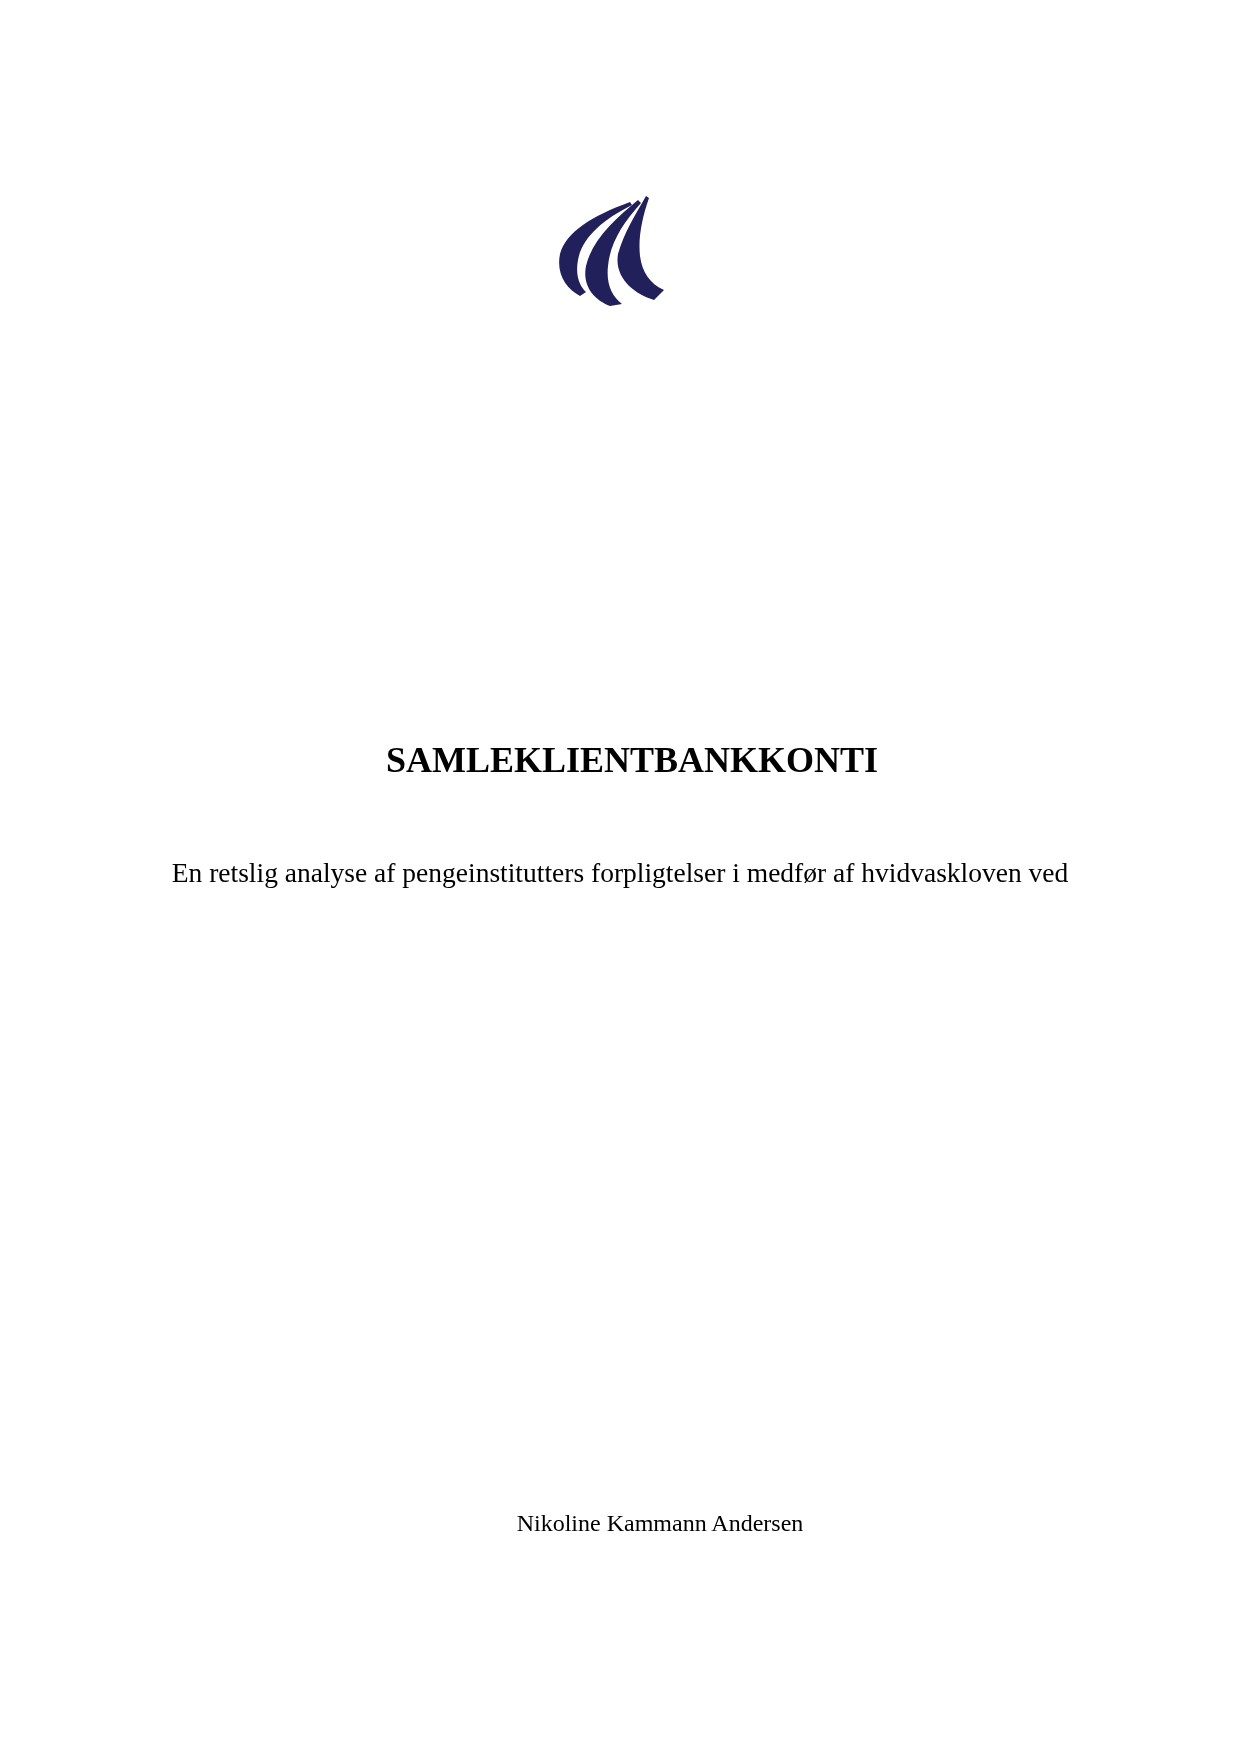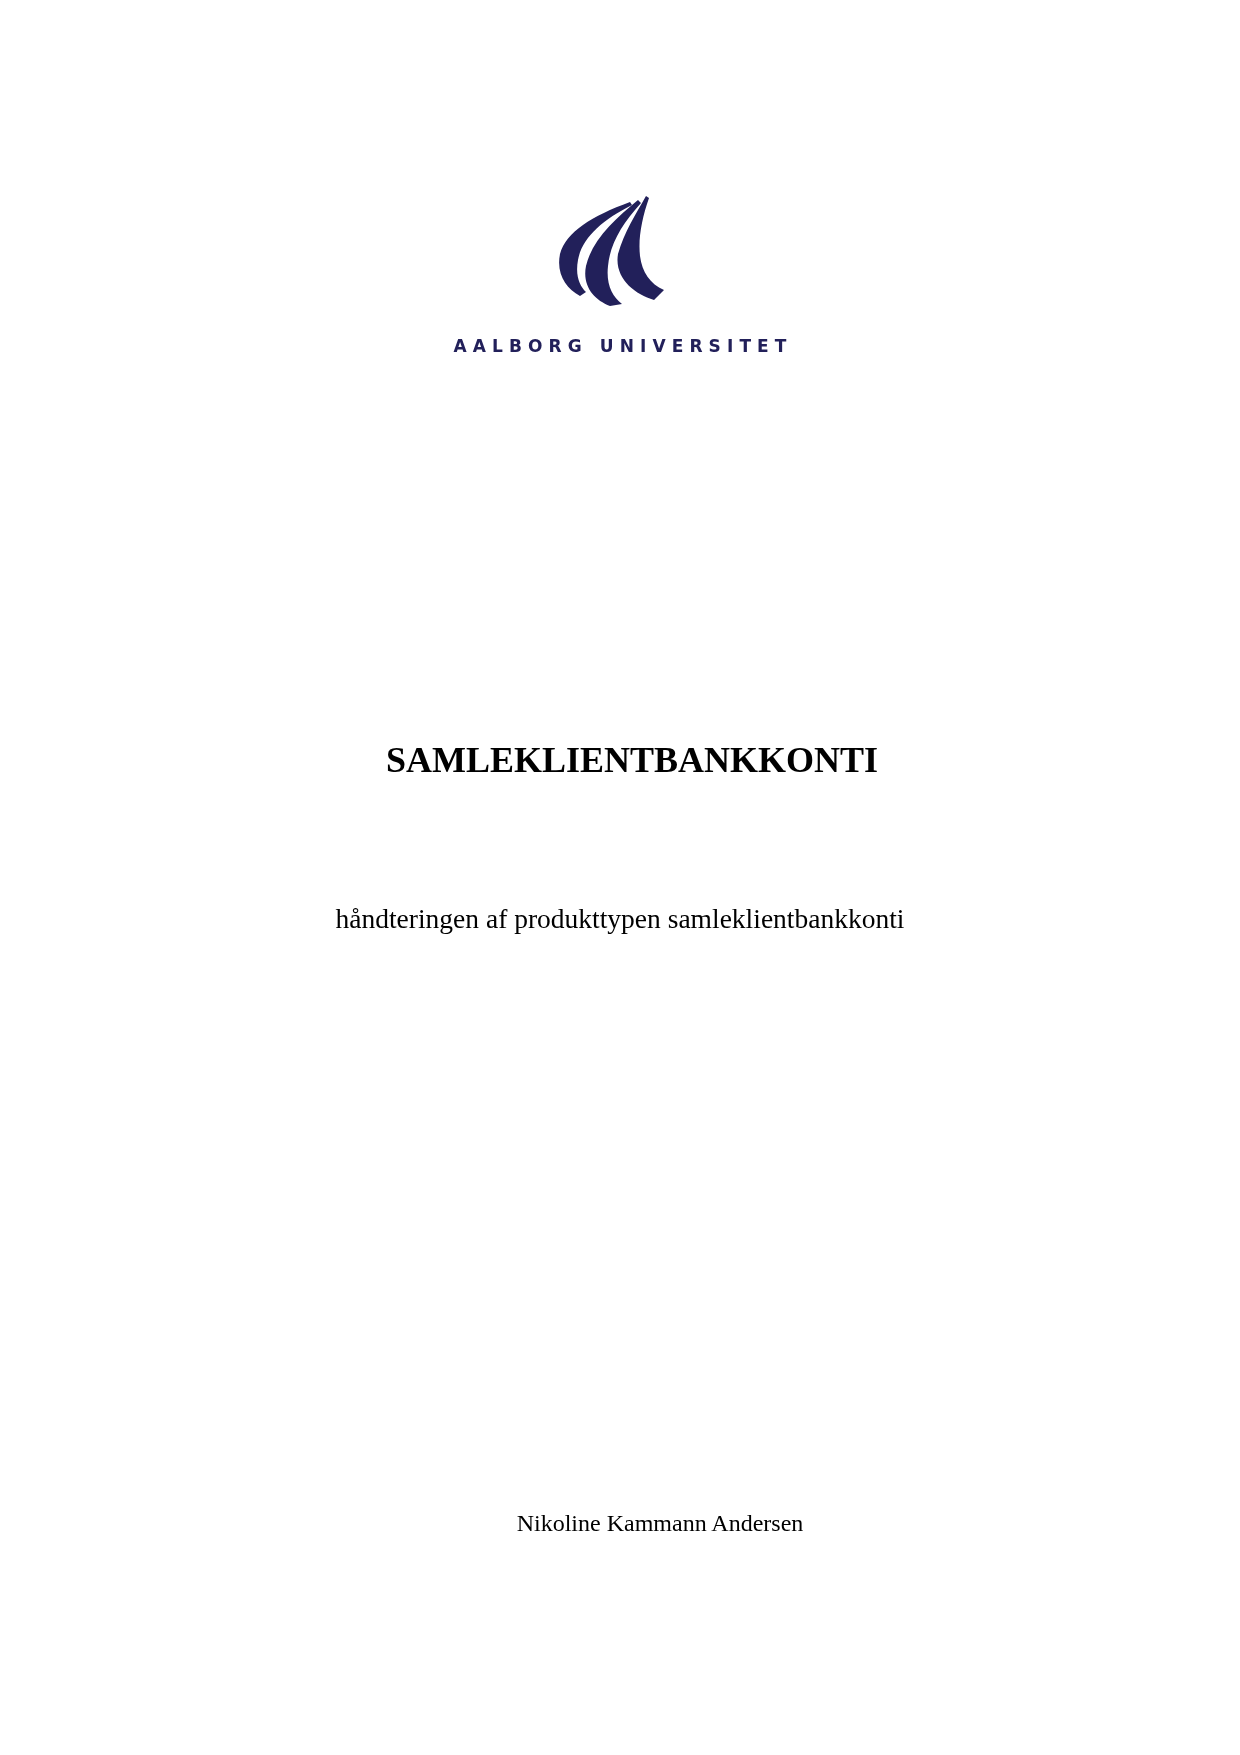--- a/index.html
+++ b/index.html
@@ -86,24 +86,22 @@
     <g fill="#22205a">
 
       <path d="M4 58 C 10 36, 36 20, 74 6 L 76 9 C 46 24, 26 42, 22 64 C 19 80, 24 90, 30 96 L 24 100 C 10 92, 0 78, 4 58 Z"></path>
 
       <path d="M30 70 C 36 44, 58 24, 82 4 L 85 7 C 66 28, 54 48, 52 70 C 50 88, 56 100, 66 108 L 54 110 C 38 104, 26 90, 30 70 Z"></path>
 
       <path d="M62 58 C 68 36, 80 18, 90 0 L 93 2 C 86 22, 82 42, 84 60 C 86 76, 94 88, 108 94 L 98 104 C 78 98, 58 82, 62 58 Z"></path>
     </g>
   </svg>
 
-  <div class="logo-text">AALBORG UNIVERSITET</div>
 
   <h1 class="title">SAMLEKLIENTBANKKONTI</h1>
 
   <p class="subtitle">
-    <br>
-    <span>håndteringen af produkttypen samleklientbankkonti</span>
+    <span>En retslig analyse af pengeinstitutters forpligtelser i medfør af hvidvaskloven ved</span><br>
   </p>
 
   <div class="author">Nikoline Kammann Andersen</div>
 
 </div>
 
 </body></html>

